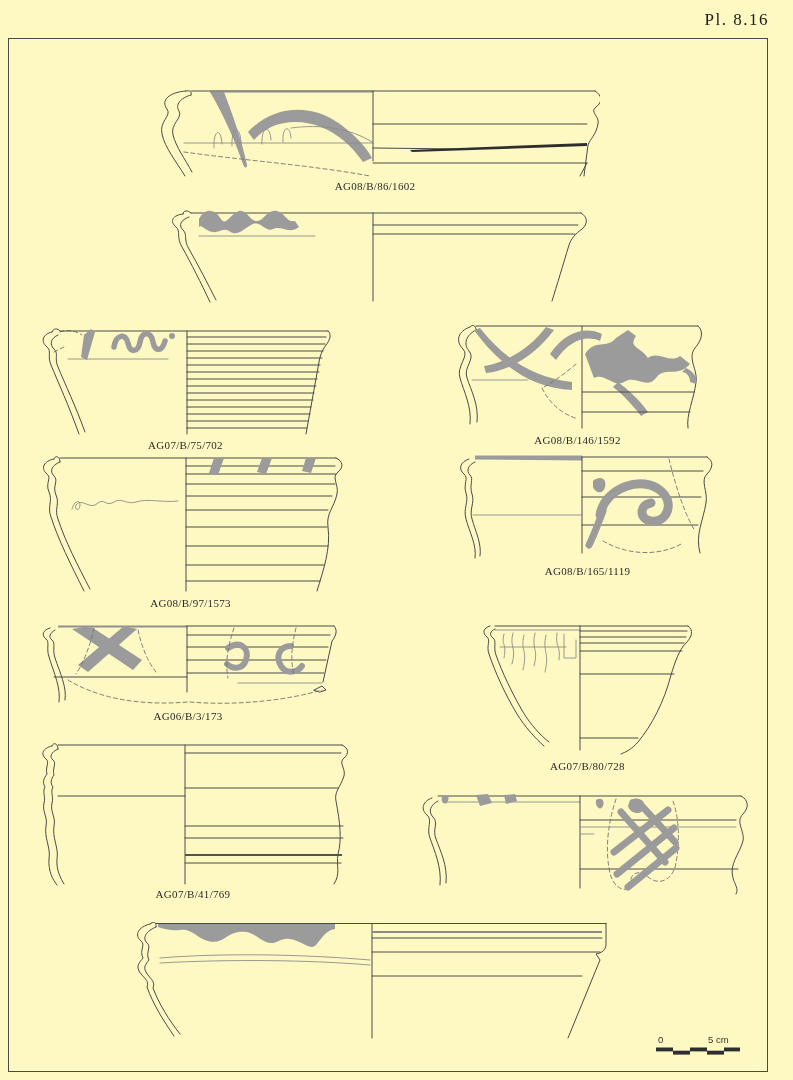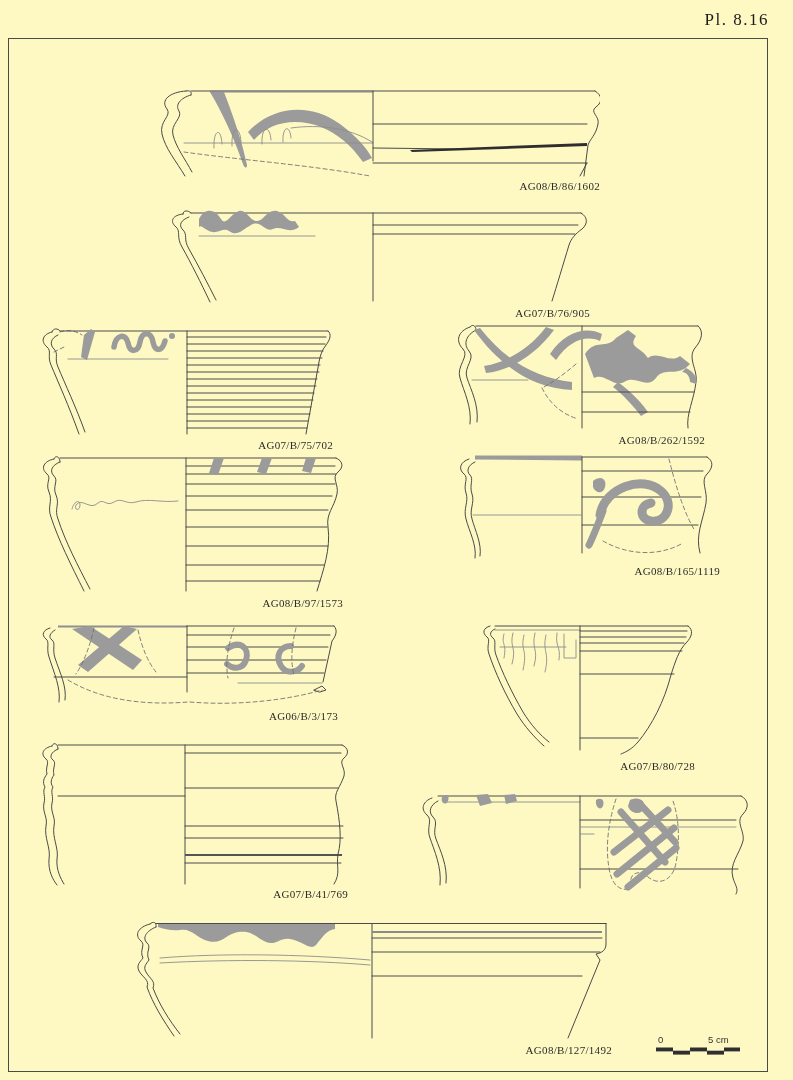--- a/index.html
+++ b/index.html
@@ -4,21 +4,21 @@
 <style>
   html,body{margin:0;padding:0;background:#fff;}
   .page{position:relative;width:793px;height:1080px;background:#fef9c3;overflow:hidden;
         font-family:"Liberation Serif",serif;color:#1a1a1a;}
   .plate-number{position:absolute;top:10px;right:24px;font-size:17px;letter-spacing:1.5px;}
   .frame{position:absolute;left:8px;top:38px;width:760px;height:1034px;
          border:1.5px solid #4a4a4a;box-sizing:border-box;}
   .title{position:absolute;left:34px;top:47px;font-size:17.5px;}
   figure.vessel{position:absolute;margin:0;padding:0;}
   figure.vessel svg{display:block;}
-  .vlabel{display:block;text-align:right;font-size:11px;line-height:12px;margin-top:2px;
+  .vlabel{display:block;text-align:center;font-size:11px;line-height:12px;margin-top:2px;
           color:#2a2a2a;letter-spacing:0.3px;}
   .scalebar{position:absolute;}
   .scalebar text{font-family:"Liberation Sans",sans-serif;font-size:9.5px;fill:#333;}
   
   .ln{fill:none;stroke:#4a4a4a;stroke-width:1;stroke-linecap:round;}
   .lt{fill:none;stroke:#8c8c8c;stroke-width:0.9;stroke-linecap:round;}
   .ds{fill:none;stroke:#707070;stroke-width:0.9;stroke-dasharray:4 3;stroke-linecap:round;}
   .pt{fill:#9b9b9b;stroke:none;}
   .ps{fill:none;stroke:#9b9b9b;stroke-linecap:round;}
 </style>
@@ -63,21 +63,20 @@
       <path class="ln" d="M24,12 C16,15 13,20 18,25 C23,30 18,34 24,44 C33,60 43,79 51,95"></path>
       <path class="ln" d="M18,9 C18,5 23,5 26,8"></path>
       <line class="ln" x1="26" y1="8" x2="416" y2="8"></line>
       <path class="pt" d="M34,14 C40,2 50,4 56,14 C61,22 66,8 74,6 C82,4 84,16 92,16 C99,16 102,4 112,6 C120,8 122,18 130,16 L134,22 C124,30 116,20 108,24 C100,28 96,14 86,20 C77,25 72,32 64,26 C58,22 52,30 44,26 C38,23 36,20 34,22 Z"></path>
       <line class="lt" x1="34" y1="31" x2="150" y2="31"></line>
       <line class="ln" x1="208" y1="8" x2="208" y2="96"></line>
       <line class="ln" x1="208" y1="20" x2="413" y2="20"></line>
       <line class="ln" x1="208" y1="29" x2="410" y2="29"></line>
       <path class="ln" d="M416,8 C423,12 423,19 417,24 C410,29 406,34 404,40 C398,60 392,80 387,96"></path>
     </svg>
-    <figcaption class="vlabel">AG07/B/76/905</figcaption>
   </figure>
 
   <figure class="vessel" style="left:38px;top:322px;width:295px">
     <svg width="295" height="115" viewBox="0 0 295 115">
       <path class="ln" d="M14,10 C5,12 2,19 9,25 C14,29 9,34 13,43 C20,60 31,84 41,112"></path>
       <path class="ln" d="M20,13 C13,16 11,22 16,27 C21,32 16,36 20,45 C27,62 38,85 47,110"></path>
       <path class="ln" d="M14,10 C15,6 20,6 22,9"></path>
       <path class="ds" d="M22,10 C30,7 38,9 44,13"></path>
       <path class="ds" d="M16,30 L26,25"></path>
       <line class="ln" x1="22" y1="9" x2="290" y2="9"></line>
@@ -118,21 +117,21 @@
       <path class="pt" d="M100,34 C115,12 135,6 152,14 L150,21 C136,15 120,20 106,40 Z"></path>
       <path class="pt" d="M135,34 C146,18 156,30 166,18 L178,10 L186,16 C178,28 190,26 198,38 C208,30 220,44 230,36 L240,44 C228,58 214,46 206,58 C196,70 186,54 174,62 C164,68 154,52 144,58 Z"></path>
       <path class="pt" d="M168,62 C178,70 188,78 198,92 L191,96 C182,84 172,74 163,67 Z"></path>
       <path class="pt" d="M236,48 C244,52 248,58 246,64 L240,62 C240,56 236,52 232,52 Z"></path>
       <line class="ln" x1="132" y1="72" x2="244" y2="72"></line>
       <line class="ln" x1="132" y1="92" x2="240" y2="92"></line>
       <line class="lt" x1="22" y1="60" x2="78" y2="60"></line>
       <path class="ds" d="M126,44 C112,56 100,64 92,68"></path>
       <path class="ds" d="M92,68 C100,84 112,94 128,99"></path>
     </svg>
-    <figcaption class="vlabel">AG08/B/262/1592</figcaption>
+    <figcaption class="vlabel">AG08/B/146/1592</figcaption>
   </figure>
 
   <figure class="vessel" style="left:38px;top:453px;width:305px">
     <svg width="305" height="142" viewBox="0 0 305 142">
       <path class="ln" d="M16,6 C6,8 2,15 9,21 C14,25 7,30 11,39 C15,48 9,54 13,64 C20,86 33,112 46,138"></path>
       <path class="ln" d="M22,9 C14,12 11,18 16,23 C21,28 14,33 18,42 C22,51 16,56 20,66 C27,88 40,113 52,136"></path>
       <path class="ln" d="M16,6 C17,2 22,3 22,9"></path>
       <line class="ln" x1="22" y1="5" x2="298" y2="5"></line>
       <path class="lt" d="M34,56 C36,48 42,46 42,52 C42,58 36,58 38,52 C44,44 52,58 60,50 C66,45 68,54 76,49 C84,44 88,52 98,49 C110,45 124,50 140,48"></path>
       <line class="ln" x1="148" y1="5" x2="148" y2="138"></line>
@@ -278,21 +277,20 @@
       <path class="pt" d="M28,4 L205,4 L205,9 C196,10 192,18 186,25 C180,31 173,21 160,19 C150,17 146,26 136,22 C126,18 123,10 108,12 C96,14 92,25 78,21 C66,18 62,8 50,10 C42,11 34,9 28,7 Z"></path>
       <path class="lt" d="M30,38 C90,33 170,34 240,40"></path>
       <path class="lt" d="M30,43 C100,39 180,40 240,45"></path>
       <line class="ln" x1="242" y1="3.5" x2="242" y2="118"></line>
       <line x1="242" y1="12" x2="472" y2="12" stroke="#8a8a8a" stroke-width="2"></line>
       <line class="ln" x1="242" y1="18" x2="472" y2="18"></line>
       <line class="ln" x1="242" y1="32" x2="470" y2="32"></line>
       <line class="ln" x1="242" y1="56" x2="452" y2="56"></line>
       <path class="ln" d="M476,3.5 L476,24 C476,30 472,33 466,34 L470,40 L438,118"></path>
     </svg>
-    <figcaption class="vlabel">AG08/B/127/1492</figcaption>
   </figure>
 
   <svg class="scalebar" style="left:652px;top:1030px;position:absolute" width="92" height="30" viewBox="0 0 92 30">
     <text x="6" y="13">0</text>
     <text x="56" y="13">5 cm</text>
     <line x1="4" y1="21" x2="88" y2="21" stroke="#777" stroke-width="1.2"></line>
     <rect x="4" y="17.5" width="17" height="3.6" fill="#2f2f2f"></rect>
     <rect x="21" y="21" width="17" height="3.6" fill="#2f2f2f"></rect>
     <rect x="38" y="17.5" width="17" height="3.6" fill="#2f2f2f"></rect>
     <rect x="55" y="21" width="17" height="3.6" fill="#2f2f2f"></rect>

